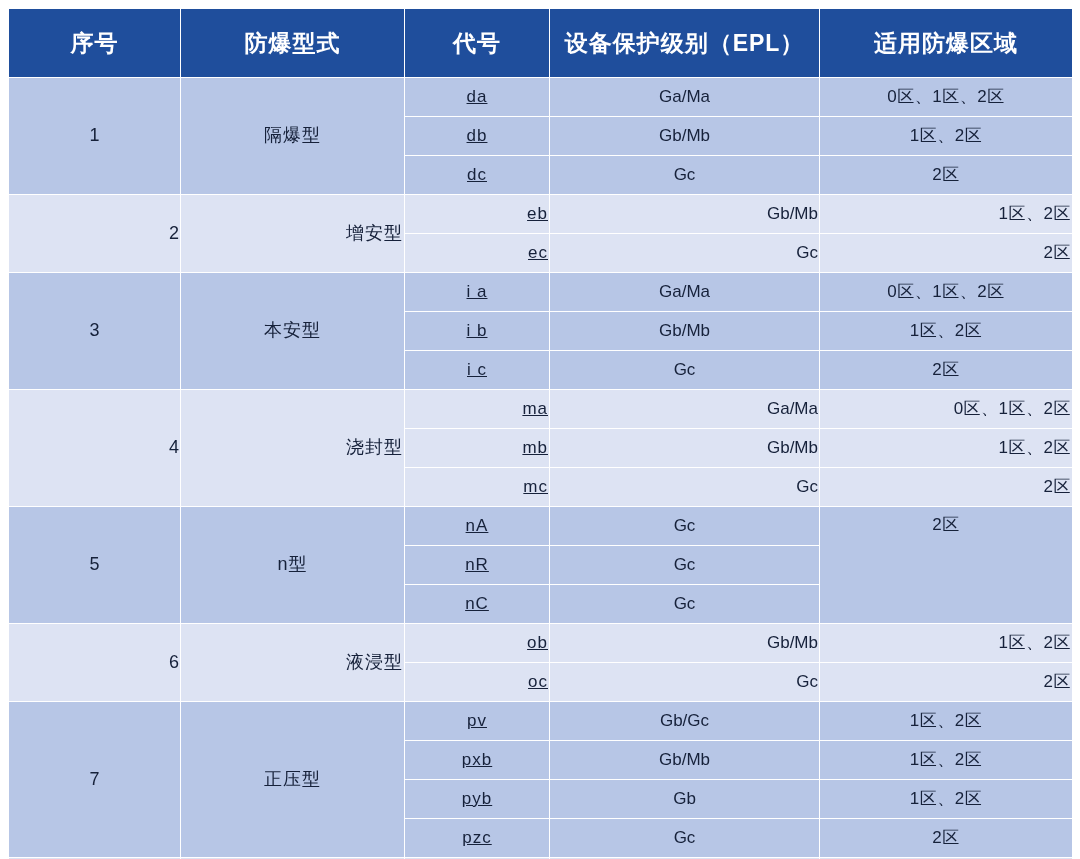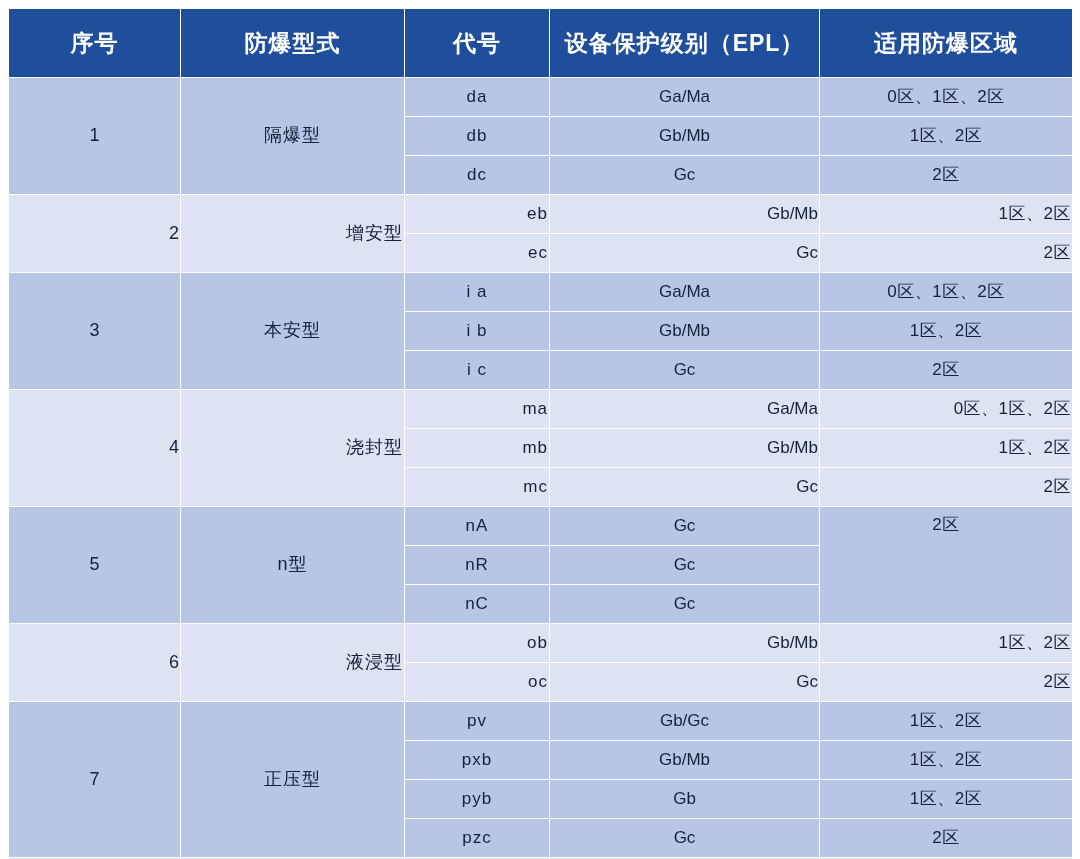--- a/index.html
+++ b/index.html
@@ -60,20 +60,21 @@
     text-align: right;
   }
   td.seq-cell, td.type-cell {
     font-size: 18px;
   }
   td.type-cell {
     letter-spacing: 1px;
   }
   td.code-cell {
     letter-spacing: 1px;
+    text-decoration: underline;
   }
   td.zone-cell {
     letter-spacing: 0.5px;
   }
   
   td.band-dark-cell { background: #b7c6e6 !important; }
   td.band-light-cell { background: #dde3f3 !important; }
 </style>
 </head>
 <body>

